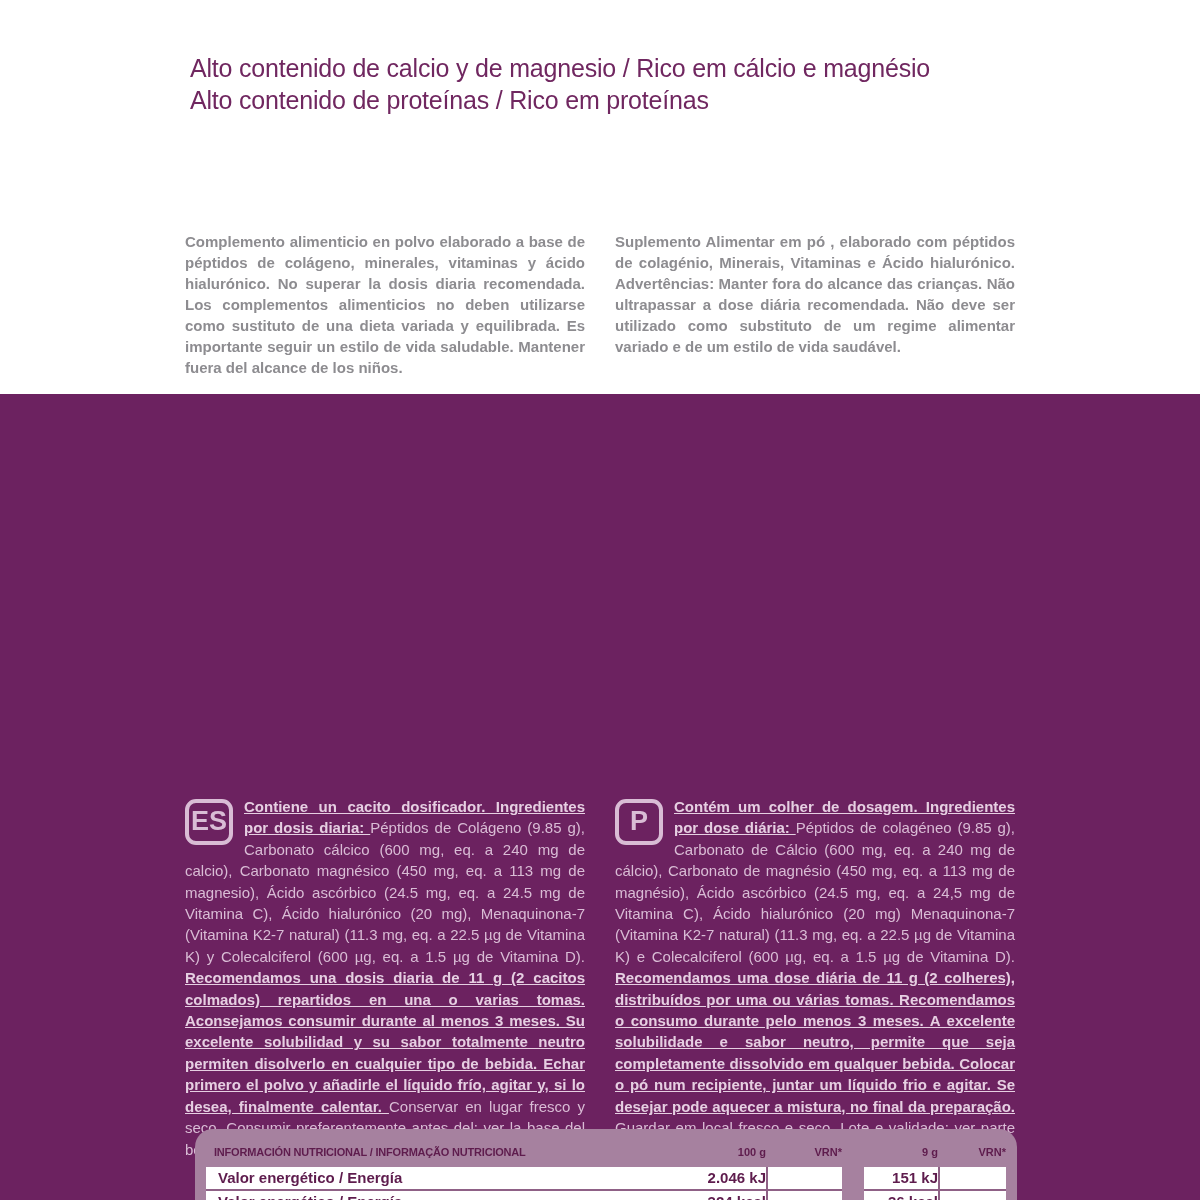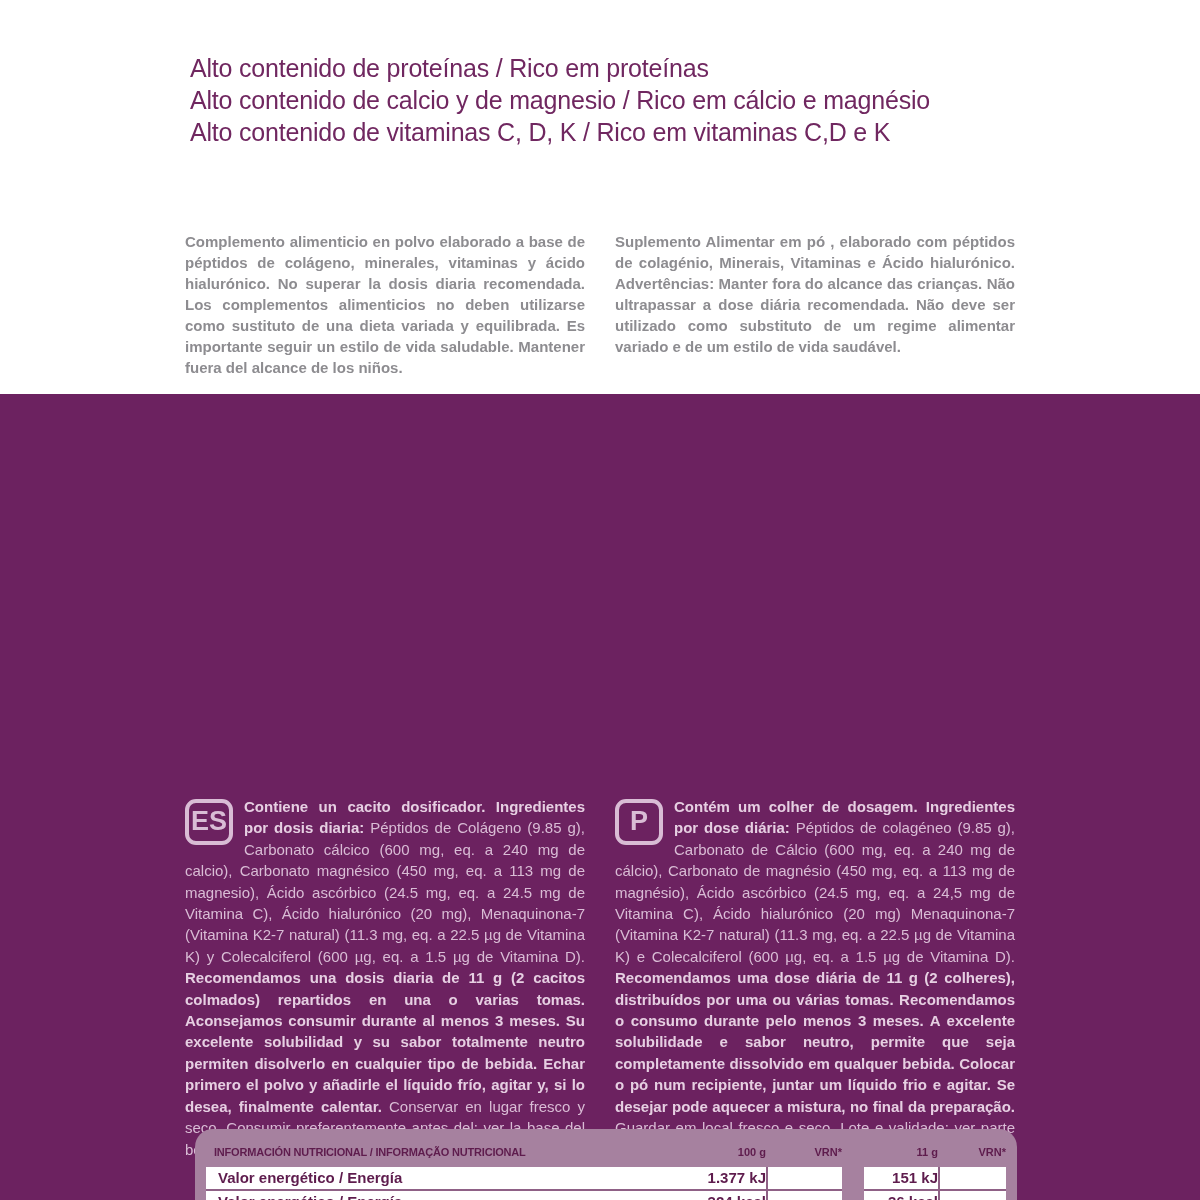--- a/index.html
+++ b/index.html
@@ -28,21 +28,21 @@
 
   
   .purple-band{position:absolute;left:0;top:394px;width:1200px;height:806px;
                background:var(--bg-purple);}
 
   
   .ing{position:absolute;top:402px;width:400px;color:var(--pink);
        font-size:15px;line-height:21.4px;text-align:justify;}
   .ing-es{left:185px;}
   .ing-pt{left:615px;}
-  .ing b{color:#e6cfe2;}
+  .ing b{color:#e6cfe2;text-decoration:underline;}
   .badge{float:left;width:40px;height:38px;margin:3px 11px 4px 0;
          border:4px solid var(--pink);border-radius:11px;
          display:flex;align-items:center;justify-content:center;
          font-weight:bold;font-size:27px;color:var(--pink);}
 
   
   .ntable{position:absolute;left:195px;top:735px;width:822px;
           background:var(--mauve);border-radius:18px;
           padding:8px 11px 10px;box-sizing:border-box;}
   .thead{display:grid;grid-template-columns:458px 100px 74px 18px 74px 66px;
@@ -62,23 +62,22 @@
   .spc{background:var(--mauve);}
   .vbar{position:absolute;top:0;bottom:0;left:636px;width:22px;
         background:var(--mauve);z-index:2;}
 </style>
 </head>
 <body>
 
 <div class="page">
 
   <div class="claims">
+    <div>Alto contenido de calcio y de magnesio / Rico em cálcio e magnésio</div>
     <div>Alto contenido de proteínas / Rico em proteínas</div>
-    <div>Alto contenido de calcio y de magnesio / Rico em cálcio e magnésio</div>
-    <div>Alto contenido de vitaminas C, D, K / Rico em vitaminas C,D e K</div>
   </div>
 
   <div class="advisory adv-es">Complemento alimenticio en polvo elaborado a base de péptidos de colágeno, minerales, vitaminas y ácido hialurónico. No superar la dosis diaria recomendada. Los complementos alimenticios no deben utilizarse como sustituto de una dieta variada y equilibrada. Es importante seguir un estilo de vida saludable. Mantener fuera del alcance de los niños.</div>
   <div class="advisory adv-pt">Suplemento Alimentar em pó , elaborado com péptidos de colagénio, Minerais, Vitaminas e Ácido hialurónico. Advertências: Manter fora do alcance das crianças. Não ultrapassar a dose diária recomendada. Não deve ser utilizado como substituto de um regime alimentar variado e de um estilo de vida saudável.</div>
 
   <div class="purple-band">
 
     <div class="ing ing-es">
       <span class="badge">ES</span><span><b>Contiene un cacito dosificador. Ingredientes por dosis diaria: </b><span>Péptidos de Colágeno (9.85 g), Carbonato cálcico (600 mg, eq. a 240 mg de calcio), Carbonato magnésico (450 mg, eq. a 113 mg de magnesio), Ácido ascórbico (24.5 mg, eq. a 24.5 mg de Vitamina C), Ácido hialurónico (20 mg), Menaquinona-7 (Vitamina K2-7 natural) (11.3 mg, eq. a 22.5 µg de Vitamina K) y Colecalciferol (600 µg, eq. a 1.5 µg de Vitamina D). </span><b>Recomendamos una dosis diaria de 11 g (2 cacitos colmados) repartidos en una o varias tomas. Aconsejamos consumir durante al menos 3 meses. Su excelente solubilidad y su sabor totalmente neutro permiten disolverlo en cualquier tipo de bebida. Echar primero el polvo y añadirle el líquido frío, agitar y, si lo desea, finalmente calentar. </b><span>Conservar en lugar fresco y seco. Consumir preferentemente antes del: ver la base del bote.</span></span>
     </div>
@@ -86,29 +85,29 @@
     <div class="ing ing-pt">
       <span class="badge">P</span><span><b>Contém um colher de dosagem. Ingredientes por dose diária: </b><span>Péptidos de colagéneo (9.85 g), Carbonato de Cálcio (600 mg, eq. a 240 mg de cálcio), Carbonato de magnésio (450 mg, eq. a 113 mg de magnésio), Ácido ascórbico (24.5 mg, eq. a 24,5 mg de Vitamina C), Ácido hialurónico (20 mg) Menaquinona-7 (Vitamina K2-7 natural) (11.3 mg, eq. a 22.5 µg de Vitamina K) e Colecalciferol (600 µg, eq. a 1.5 µg de Vitamina D). </span><b>Recomendamos uma dose diária de 11 g (2 colheres), distribuídos por uma ou várias tomas. Recomendamos o consumo durante pelo menos 3 meses. A excelente solubilidade e sabor neutro, permite que seja completamente dissolvido em qualquer bebida. Colocar o pó num recipiente, juntar um líquido frio e agitar. Se desejar pode aquecer a mistura, no final da preparação. </b><span>Guardar em local fresco e seco. Lote e validade: ver parte inferior da embalagem.</span></span>
     </div>
 
     <div class="ntable">
       <div class="thead">
         <div class="title">INFORMACIÓN NUTRICIONAL / INFORMAÇÃO NUTRICIONAL</div>
         <div class="c">100 g</div>
         <div class="c">VRN*</div>
         <div></div>
-        <div class="c">11 g</div>
+        <div class="c">9 g</div>
         <div class="c">VRN*</div>
       </div>
       <div class="rows" id="nutrition-rows">
 
       <div class="nrow">
             <div class="cell lab">
               <span>Valor energético / Energía</span>
-              <span>1.377 kJ</span>
+              <span>2.046 kJ</span>
             </div>
             <div class="cell mid"></div>
             <div class="spc"></div>
             <div class="cell v11">151 kJ</div>
             <div class="cell mid"></div>
           </div>
           <div class="nrow">
             <div class="cell lab">
               <span>Valor energético / Energía</span>
               <span>324 kcal</span>

